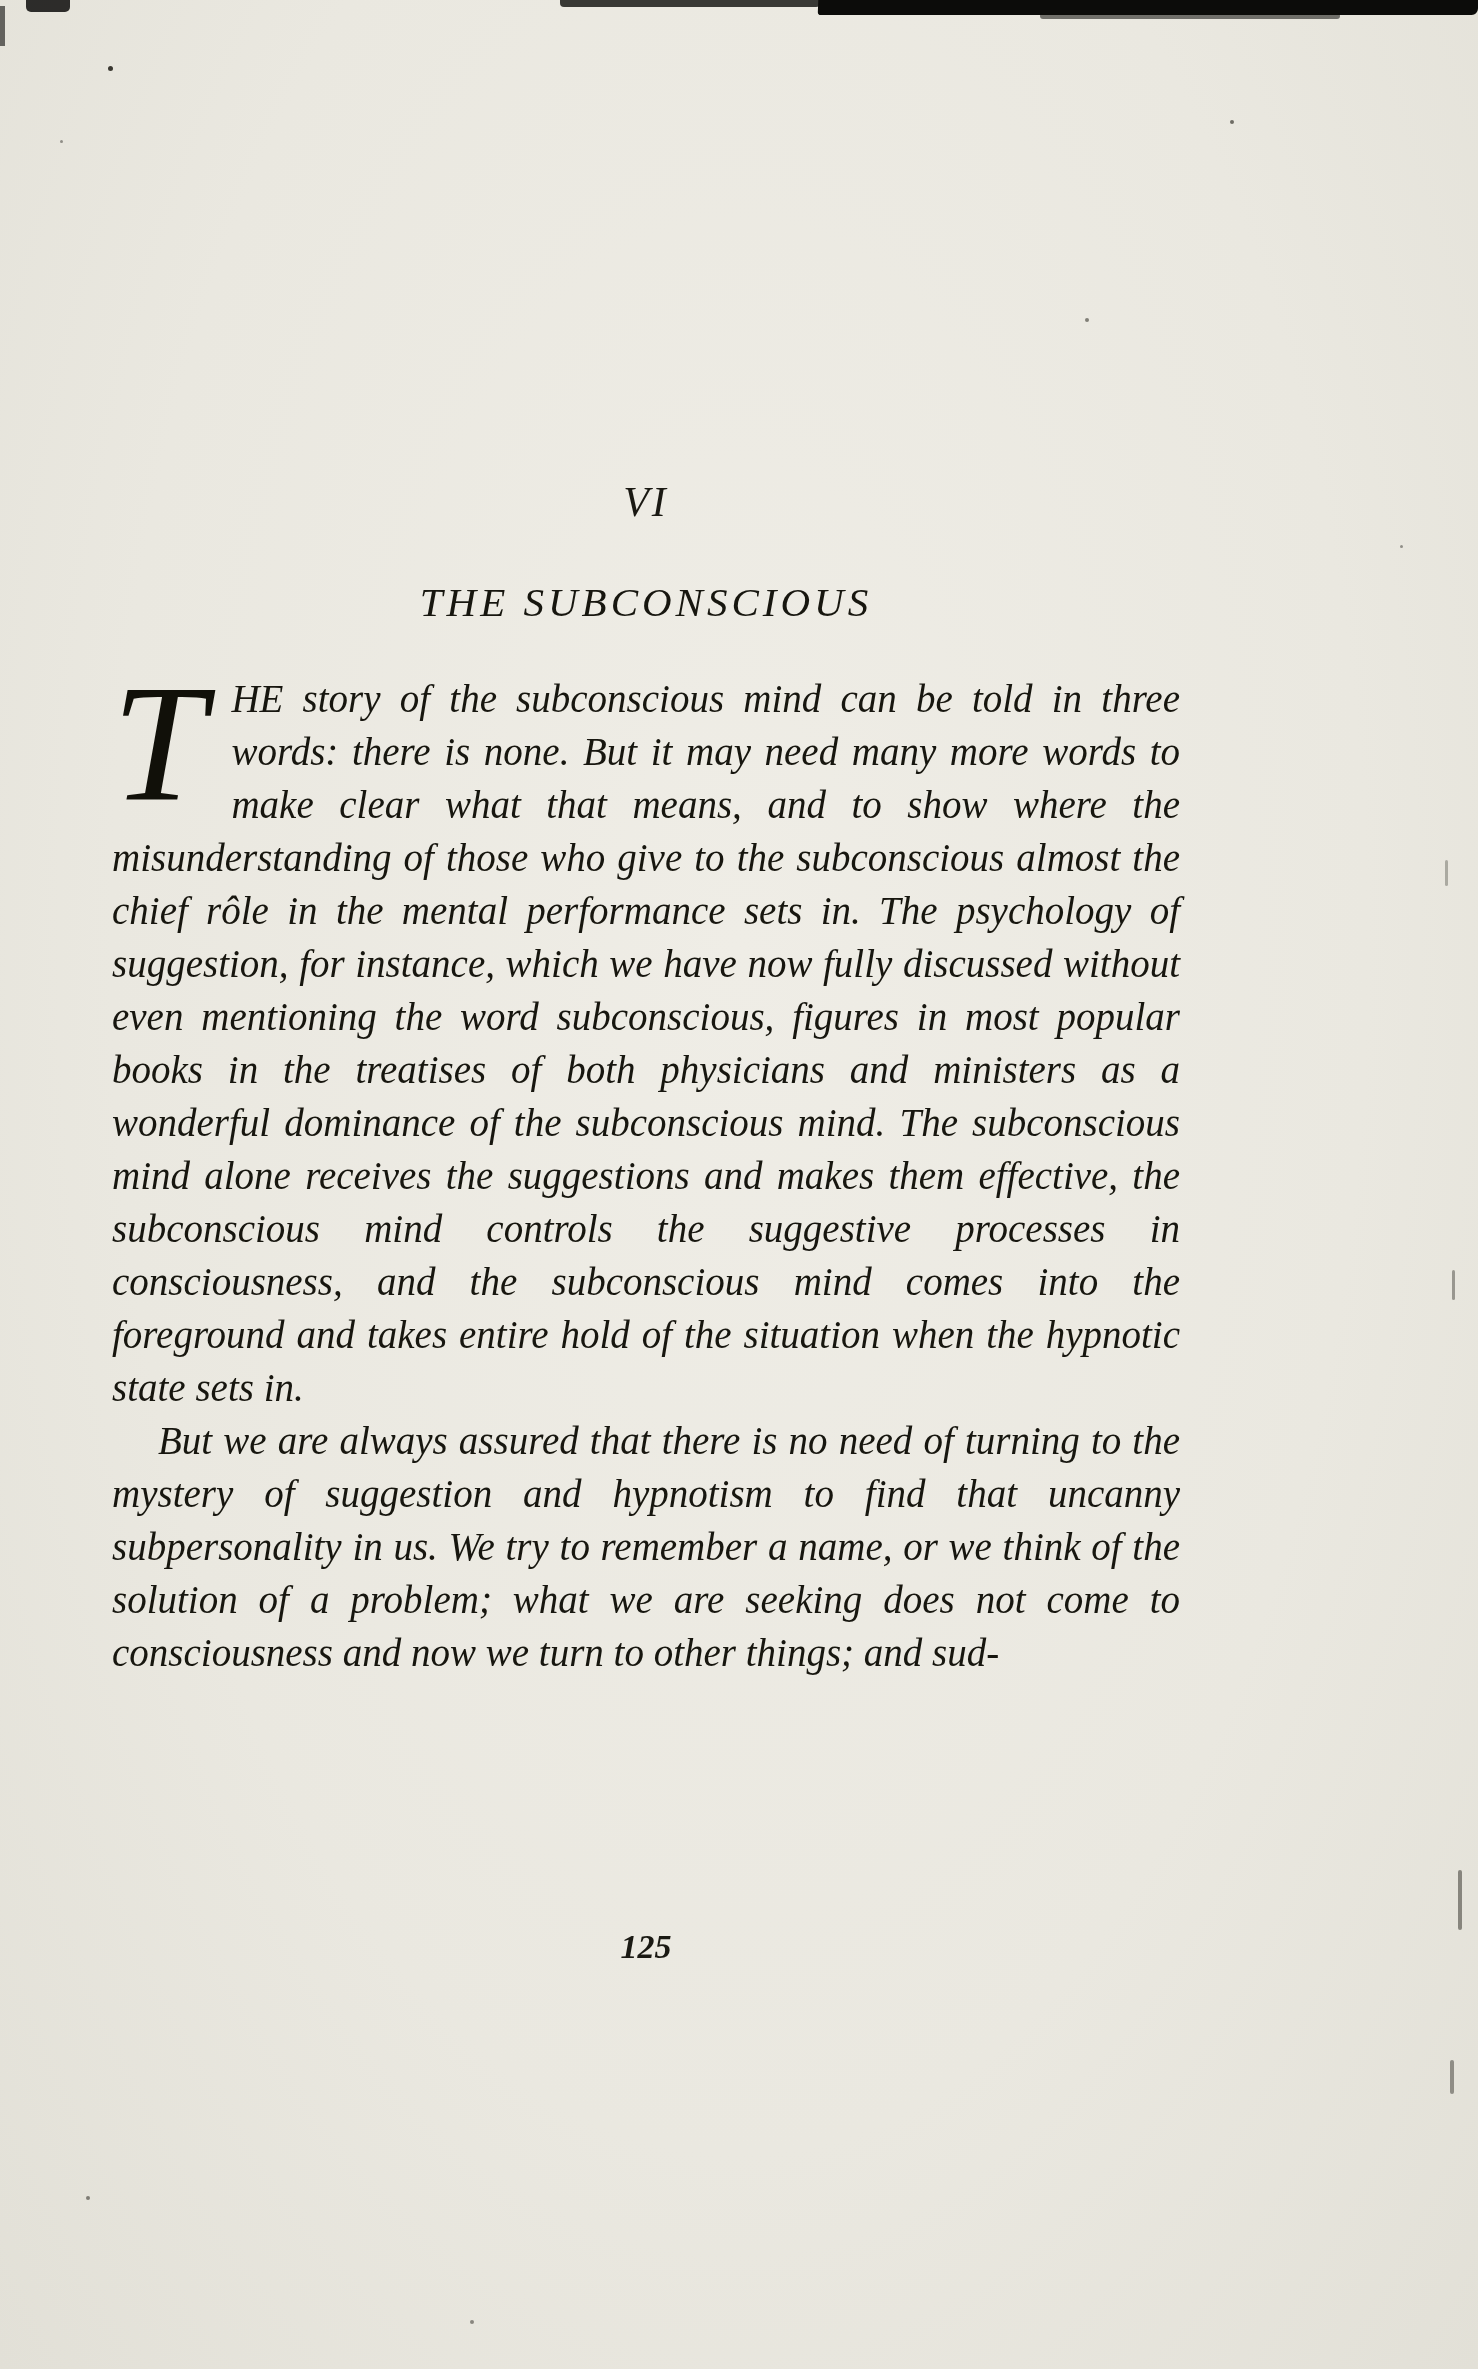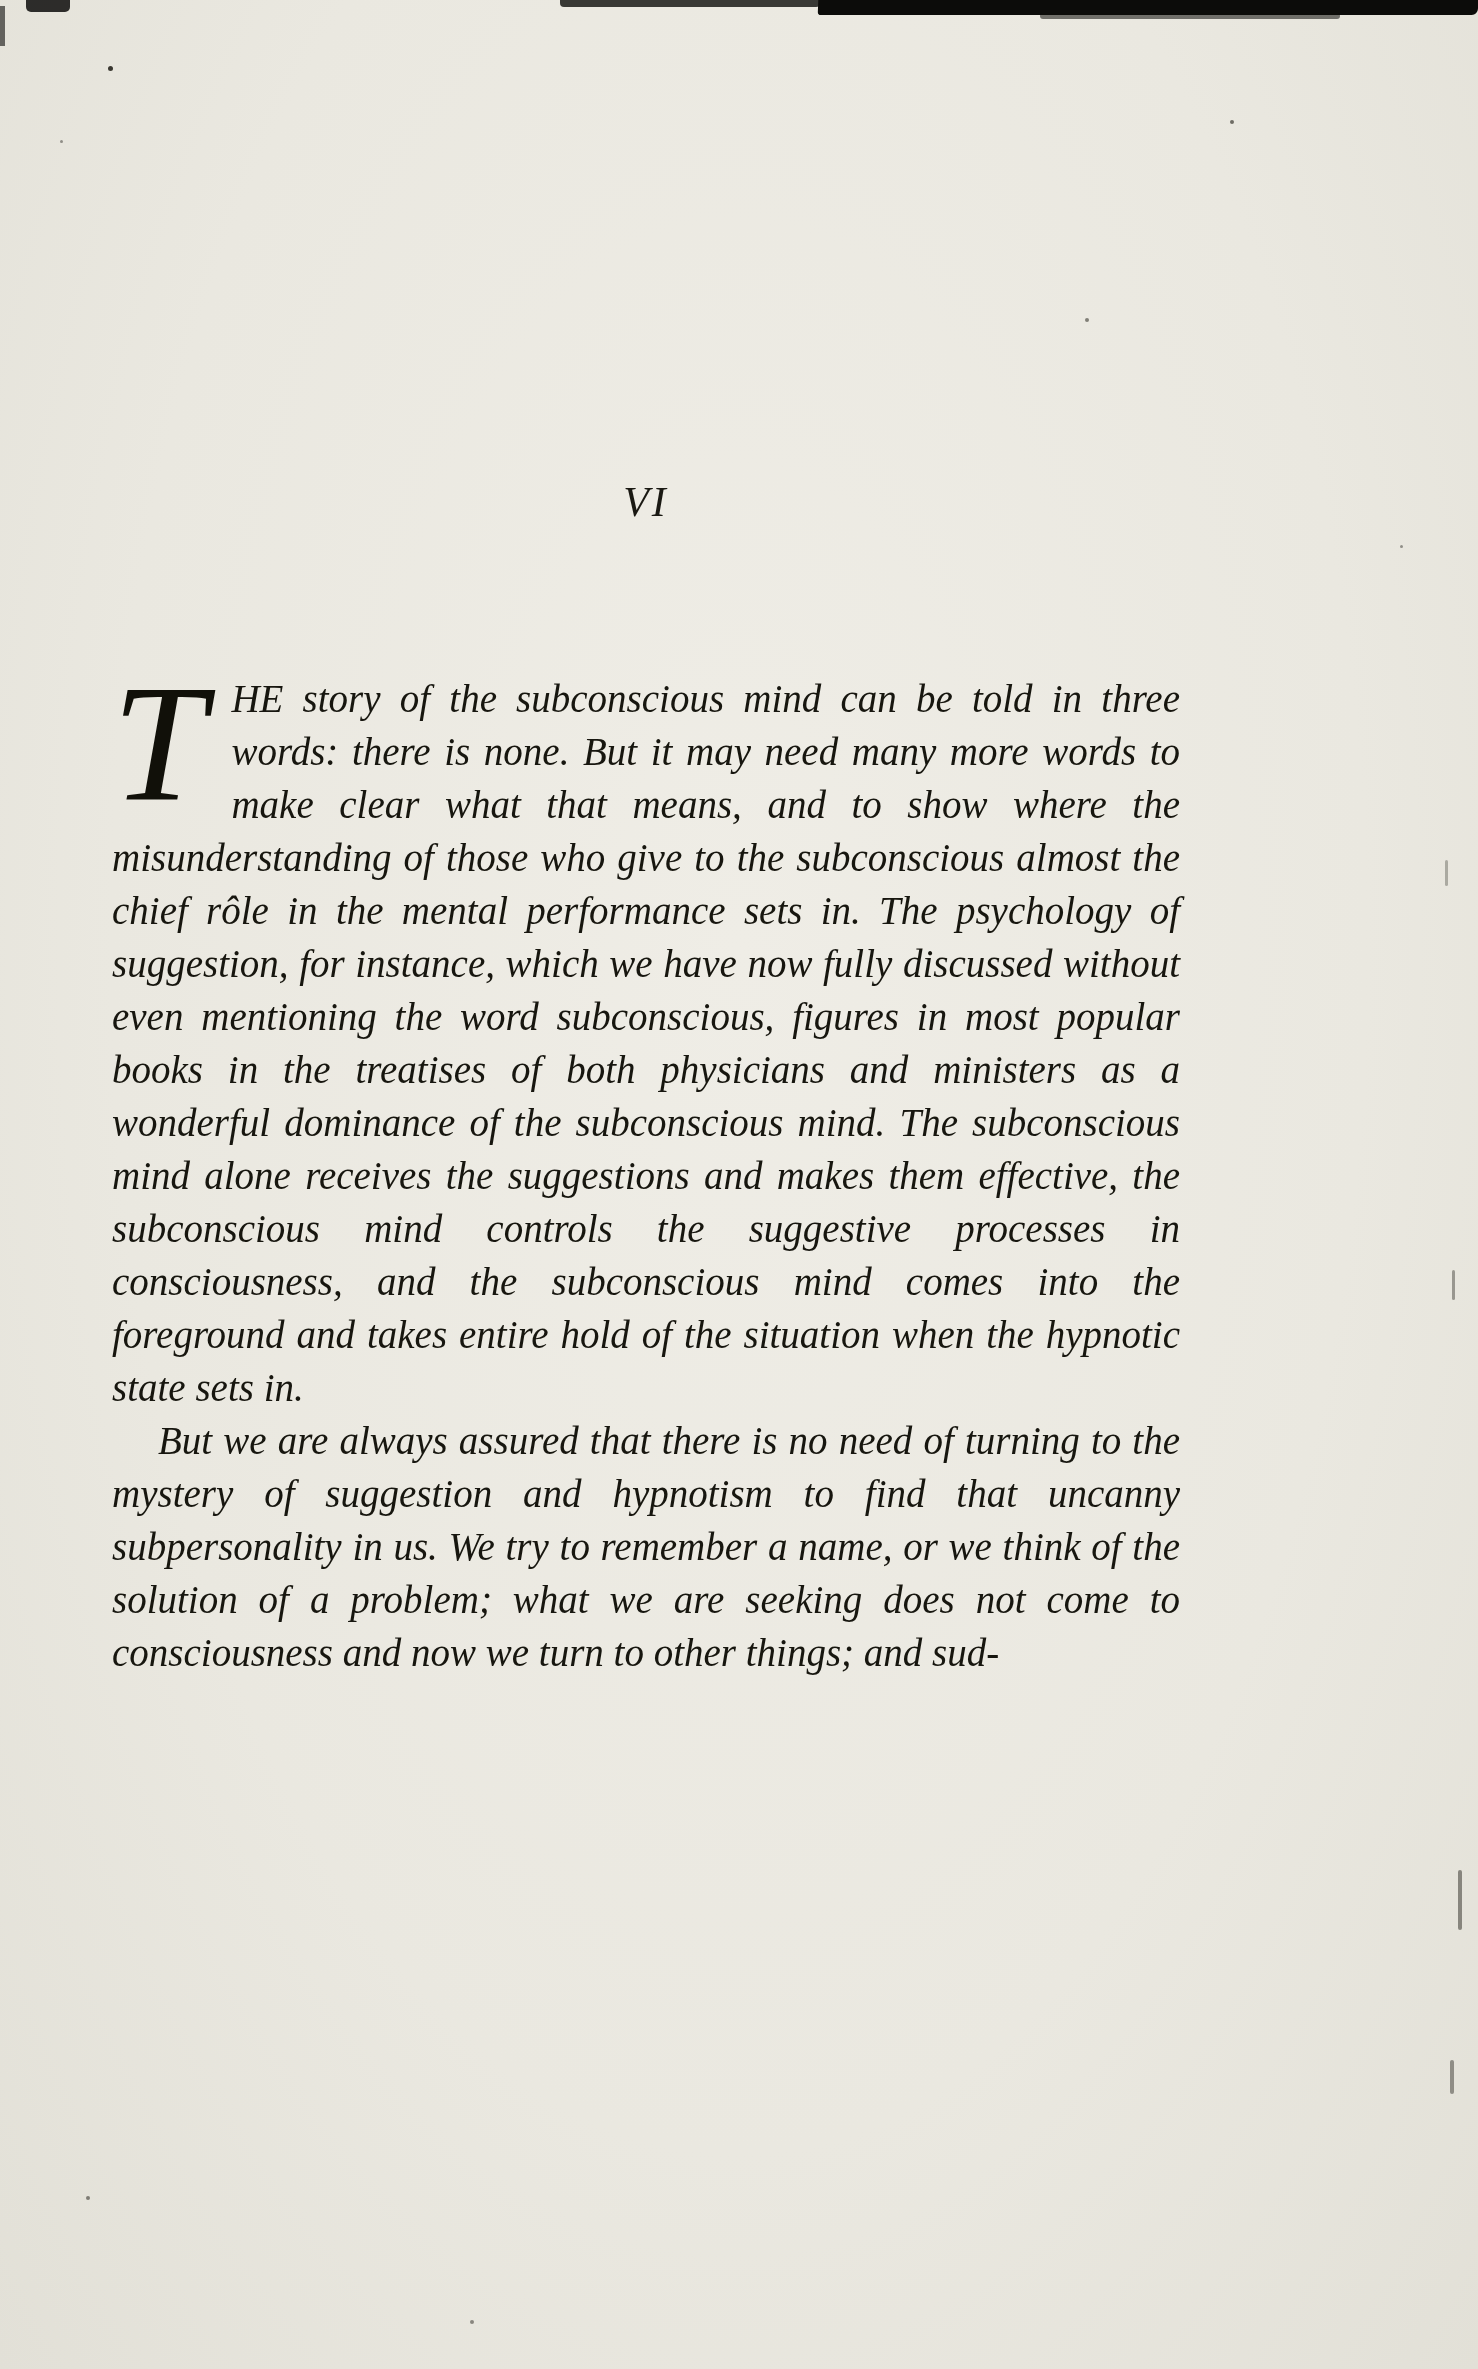--- a/index.html
+++ b/index.html
@@ -113,20 +113,22 @@
   <div class="speck s5"></div>
   <div class="speck s6"></div>
   <div class="speck s7"></div>
   <div class="speck s8"></div>
   <div class="speck s9"></div>
   <div class="speck s10"></div>
   <div class="speck s11"></div>
 
   <div class="chapter-number">VI</div>
 
+  <div class="chapter-title">THE SUBCONSCIOUS</div>
 
   <div class="body-text">
     <p><span class="dropcap">T</span><span>HE story of the subconscious mind can be told in three words: there is none.  But it may need many more words to make clear what that means, and to show where the misunderstanding of those who give to the subconscious almost the chief rôle in the mental performance sets in. The psychology of suggestion, for instance, which we have now fully discussed without even mentioning the word subconscious, figures in most popular books in the treatises of both physicians and ministers as a wonderful dominance of the subconscious mind.  The subconscious mind alone receives the suggestions and makes them effective, the subconscious mind controls the suggestive processes in consciousness, and the subconscious mind comes into the foreground and takes entire hold of the situation when the hypnotic state sets in.</span></p>
     <p class="para2">But we are always assured that there is no need of turning to the mystery of suggestion and hypnotism to find that uncanny subpersonality in us.  We try to remember a name, or we think of the solution of a problem; what we are seeking does not come to consciousness and now we turn to other things; and sud-</p>
   </div>
 
+  <div class="page-number">125</div>
 
 </div>
 
 </body></html>

